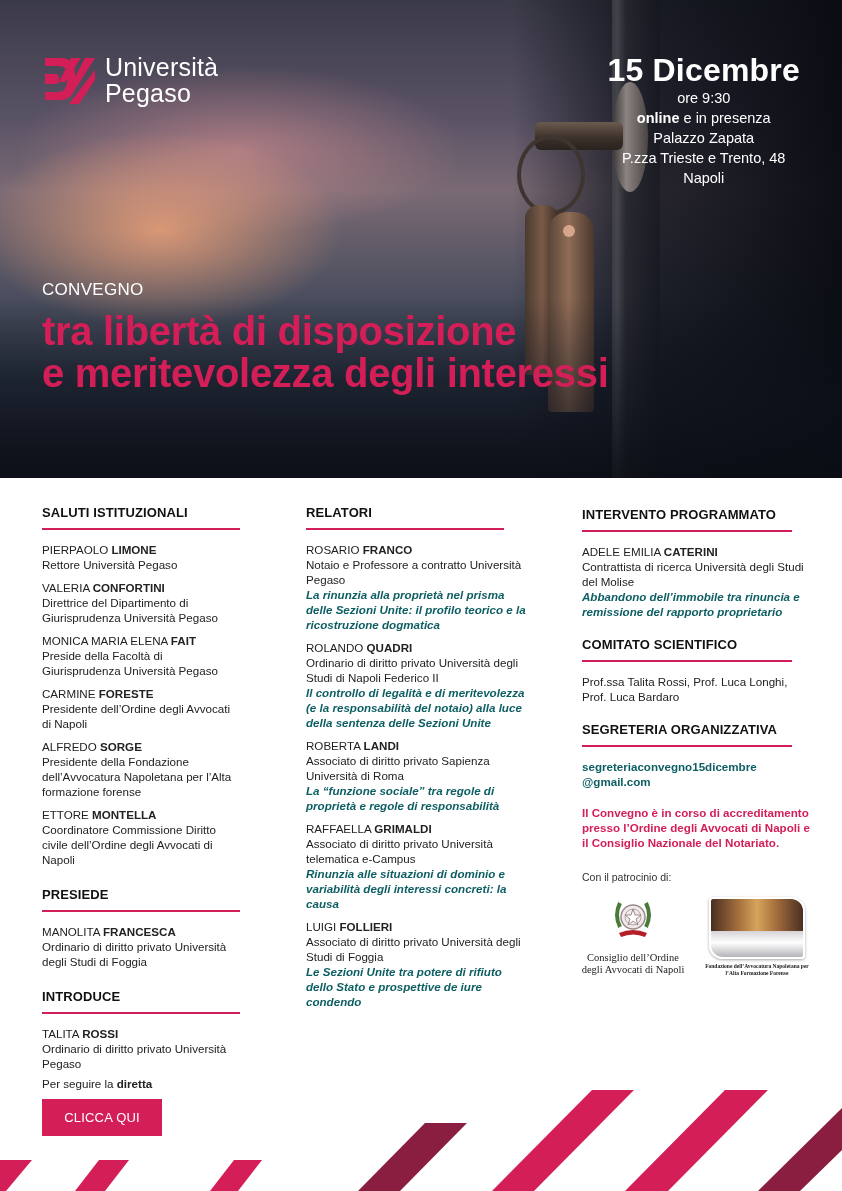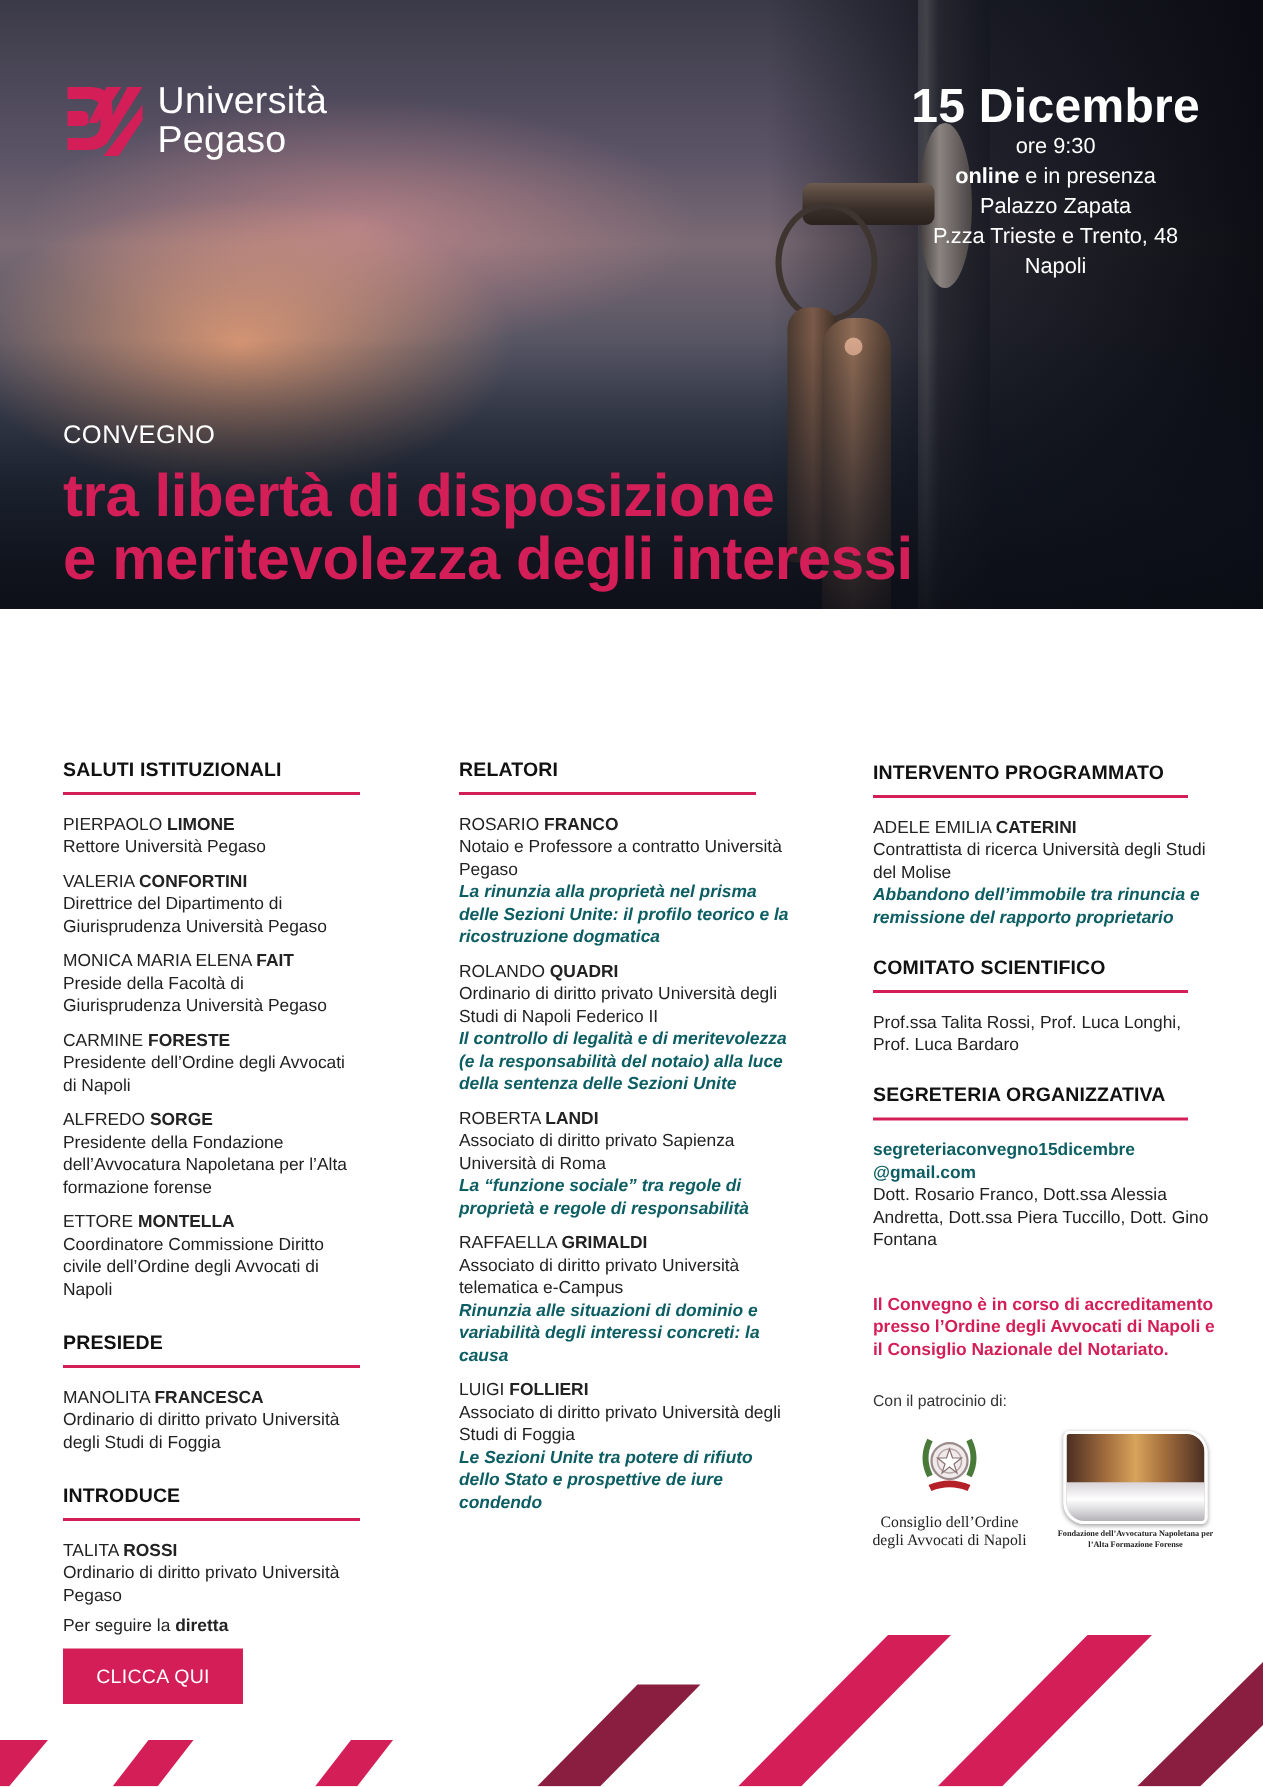--- a/index.html
+++ b/index.html
@@ -1,21 +1,21 @@
 <!DOCTYPE html>
 <html><head>
 <meta charset="utf-8">
 <style>
   * { box-sizing: border-box; margin: 0; padding: 0; }
   html, body { width: 842px; height: 1191px; background: #ffffff; overflow: hidden; }
   body { position: relative; font-family: "Liberation Sans", "DejaVu Sans", sans-serif; color: #1a1a1a; }
 
   
   .hero {
-    position: absolute; left: 0; top: 0; width: 842px; height: 406px; overflow: hidden;
+    position: absolute; left: 0; top: 0; width: 842px; height: 478px; overflow: hidden;
     background:
       radial-gradient(ellipse 260px 140px at 160px 230px, rgba(255,170,120,0.75), rgba(255,170,120,0) 70%),
       radial-gradient(ellipse 320px 120px at 240px 150px, rgba(230,150,150,0.55), rgba(230,150,150,0) 70%),
       linear-gradient(180deg, #3b3a48 0%, #5a5366 25%, #7a6a74 40%, #4b4e5e 62%, #26303e 80%, #151a24 100%);
   }
   .hero-dark-right {
     position: absolute; right: 0; top: 0; width: 330px; height: 478px;
     background: linear-gradient(90deg, rgba(15,18,26,0) 0%, rgba(15,18,26,0.75) 35%, rgba(8,10,16,0.95) 100%);
   }
   .hero-door-frame {
@@ -71,21 +71,21 @@
 
   .person { margin-bottom: 8px; }
   .person-name { text-transform: none; }
   .person-name .surname { font-weight: 700; }
   .person-role { }
   .talk-title { color: #0d5e63; font-weight: 700; font-style: italic; }
 
   .spacer-section { margin-top: 20px; }
   .committee { margin-bottom: 18px; }
   .email { color: #0d5e63; font-weight: 700; }
-  .accreditation { color: #d41e58; font-weight: 700; margin-top: 28px; }
+  .accreditation { color: #d41e58; font-weight: 700; margin-top: 16px; }
   .patron-label { margin-top: 20px; font-size: 10.5px; color: #333; }
   .patrons { display: flex; align-items: flex-start; margin-top: 12px; }
   .patron { text-align: center; }
   .patron-1 { width: 110px; margin-left: -4px; }
   .patron-2 { width: 110px; margin-left: 14px; }
   .emblem { width: 42px; height: 48px; margin: 0 auto 4px; }
   .patron-name-1 { font-family: "Liberation Serif", serif; font-size: 10.5px; line-height: 12px; color: #222; }
   .hall-photo { width: 96px; height: 62px; margin: 0 auto 4px; border-radius: 4px 14px 4px 14px;
     background:
       linear-gradient(180deg, rgba(0,0,0,0) 55%, #d8d4d8 56%, #ffffff 75%, #b5b3b8 100%),
@@ -225,21 +225,20 @@
   </div>
 
   <div class="section-head">COMITATO SCIENTIFICO</div>
   <div class="committee">Prof.ssa Talita Rossi, Prof. Luca Longhi, Prof. Luca Bardaro</div>
 
   <div class="section-head">SEGRETERIA ORGANIZZATIVA</div>
   <div class="email">
     <div>segreteriaconvegno15dicembre</div>
     <div>@gmail.com</div>
   </div>
-  <div>Dott. Rosario Franco, Dott.ssa Alessia Andretta, Dott.ssa Piera Tuccillo, Dott. Gino Fontana</div>
 
   <div class="accreditation">Il Convegno è in corso di accreditamento presso l’Ordine degli Avvocati di Napoli e il Consiglio Nazionale del Notariato.</div>
 
   <div class="patron-label">Con il patrocinio di:</div>
   <div class="patrons">
     <div class="patron patron-1">
       <svg class="emblem" viewBox="0 0 42 48">
         <path d="M8 30 Q2 18 8 6" stroke="#4a7a3a" stroke-width="4" fill="none"></path>
         <path d="M34 30 Q40 18 34 6" stroke="#4a7a3a" stroke-width="4" fill="none"></path>
         <circle cx="21" cy="20" r="12" fill="#f0eaea" stroke="#9a8a8a" stroke-width="1.5"></circle>

